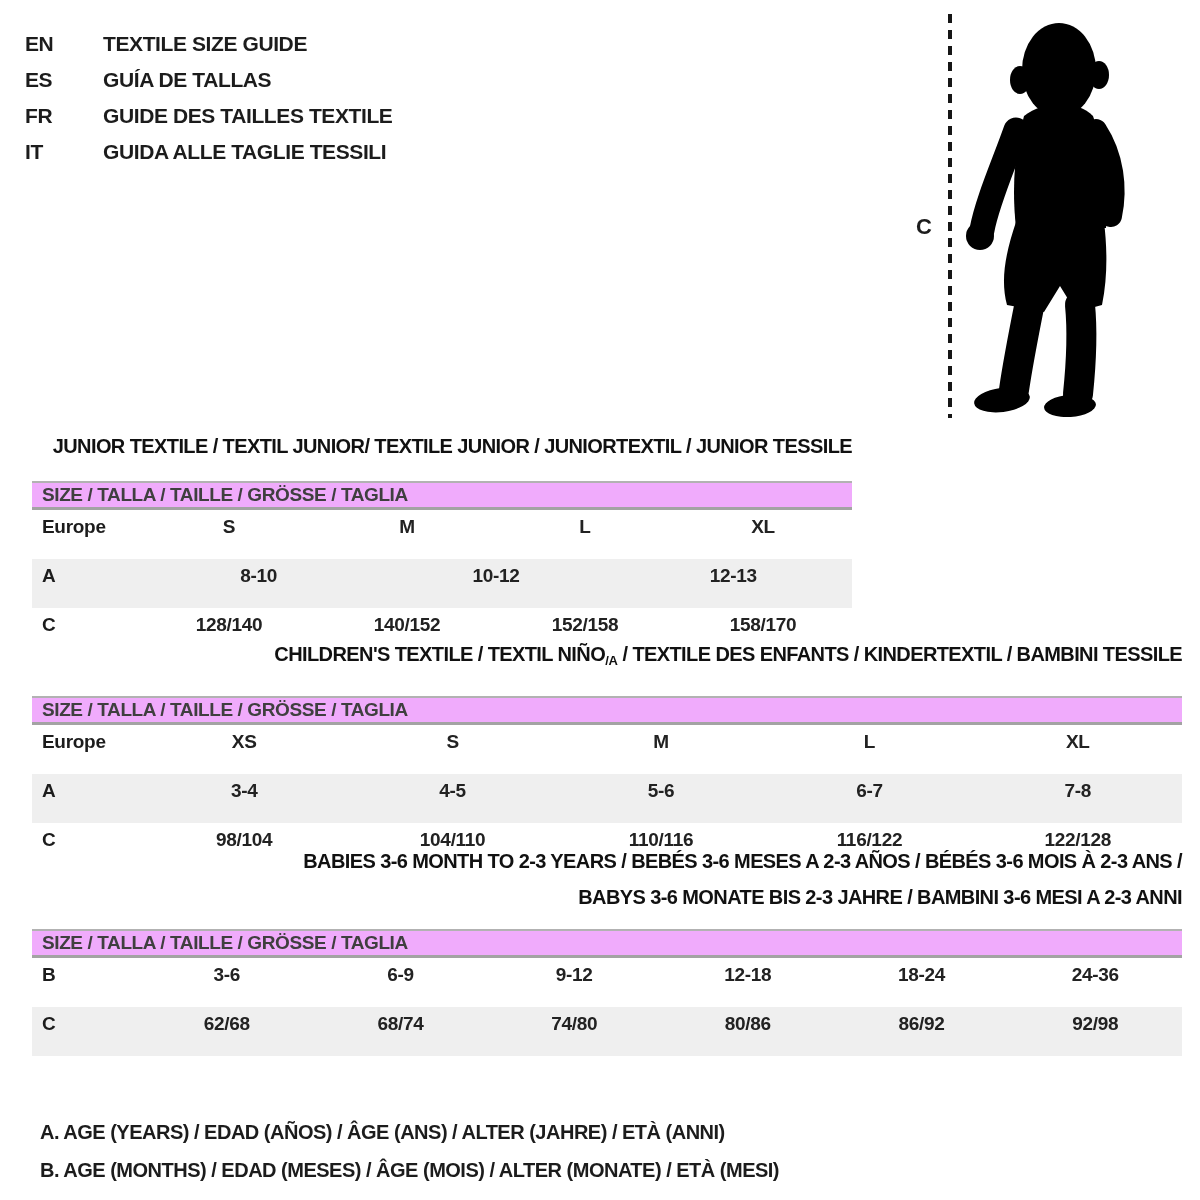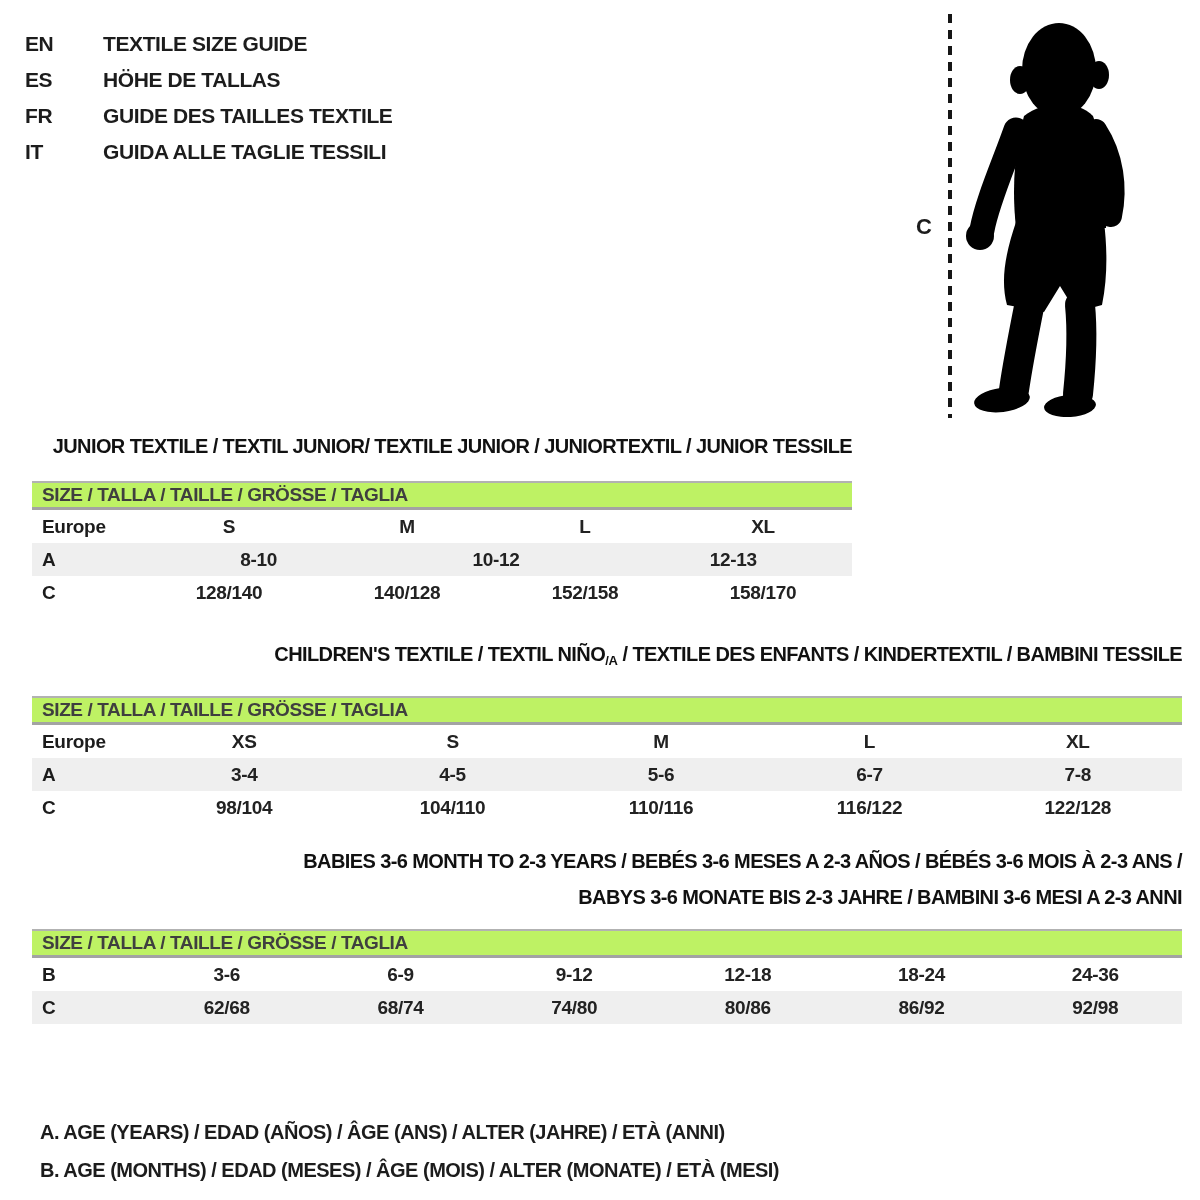--- a/index.html
+++ b/index.html
@@ -39,50 +39,50 @@
   .sec-heading .sub { font-size: 13px; vertical-align: -4px; letter-spacing: -0.3px; }
   #junior   { top: 434px; width: 820px; }
   #children { top: 642px; width: 1150px; }
   #babies   { top: 843px; width: 1150px; }
   #babies .sec-heading { line-height: 36px; }
 
   
   .size-bar {
     margin-top: 23px;
     height: 29px; line-height: 24px;
-    background: #bef264;
+    background: #f0abfc;
     border-top: 2px solid #b2b2b2;
     border-bottom: 3px solid #a3a3a3;
     padding-left: 10px;
     font-size: 19px; font-weight: bold; letter-spacing: -0.4px;
     color: #3f3f3f; white-space: nowrap;
   }
   #babies .size-bar { margin-top: 14px; }
-  .t-row { display: flex; height: 33px; line-height: 33px; font-size: 19px; font-weight: bold; letter-spacing: -0.3px; }
+  .t-row { display: flex; height: 49px; line-height: 33px; font-size: 19px; font-weight: bold; letter-spacing: -0.3px; }
   .t-row.shaded { background: #efefef; }
   .t-row .label { width: 108px; padding-left: 10px; }
   .t-row .cell { flex: 1; text-align: center; color: #222; }
 
   
   .legend { position: absolute; left: 40px; top: 1113px; }
   .legend-line { font-size: 20px; font-weight: bold; letter-spacing: -0.5px; line-height: 38px; white-space: nowrap; }
 </style>
 </head>
 <body>
 
 <div class="canvas">
 
   <div class="lang-list">
     <div class="lang-row">
       <span class="lang-code">EN</span>
       <span class="lang-title">TEXTILE SIZE GUIDE</span>
     </div>
     <div class="lang-row">
       <span class="lang-code">ES</span>
-      <span class="lang-title">HÖHE DE TALLAS</span>
+      <span class="lang-title">GUÍA DE TALLAS</span>
     </div>
     <div class="lang-row">
       <span class="lang-code">FR</span>
       <span class="lang-title">GUIDE DES TAILLES TEXTILE</span>
     </div>
     <div class="lang-row">
       <span class="lang-code">IT</span>
       <span class="lang-title">GUIDA ALLE TAGLIE TESSILI</span>
     </div>
   </div>
@@ -125,21 +125,21 @@
     </div>
     <div class="t-row shaded">
       <span class="label">A</span>
       <span class="cell">8-10</span>
       <span class="cell">10-12</span>
       <span class="cell">12-13</span>
     </div>
     <div class="t-row">
       <span class="label">C</span>
       <span class="cell">128/140</span>
-      <span class="cell">140/128</span>
+      <span class="cell">140/152</span>
       <span class="cell">152/158</span>
       <span class="cell">158/170</span>
     </div>
   </div>
 
   <div class="section" id="children">
     <div class="sec-heading"><span>CHILDREN'S TEXTILE / TEXTIL NIÑO</span><span class="sub">/A</span><span> / TEXTILE DES ENFANTS / KINDERTEXTIL / BAMBINI TESSILE</span></div>
     <div class="size-bar">SIZE / TALLA / TAILLE / GRÖSSE / TAGLIA</div>
     <div class="t-row">
       <span class="label">Europe</span>

